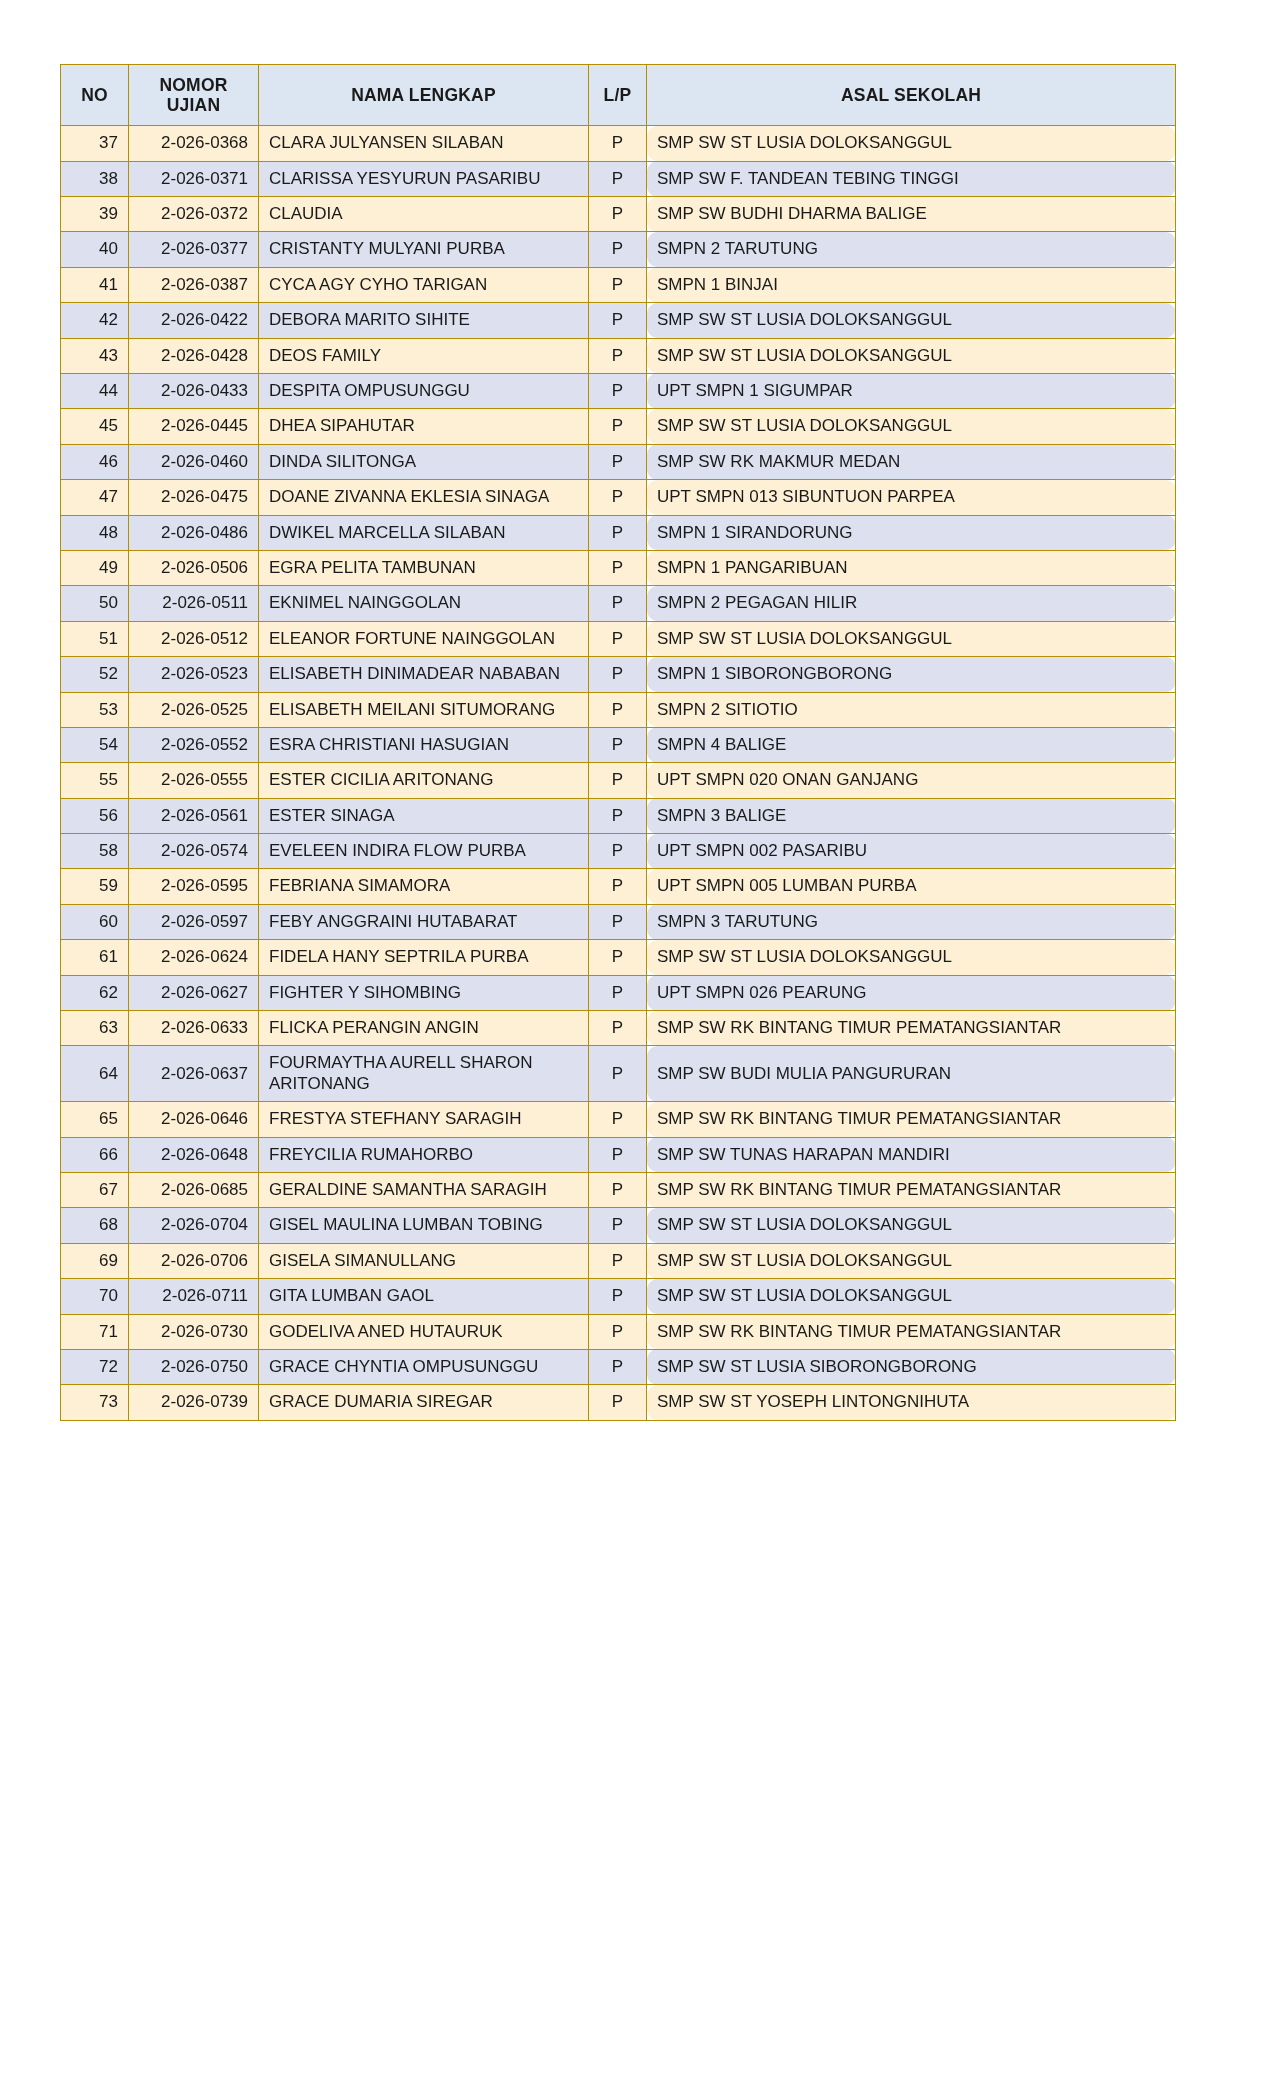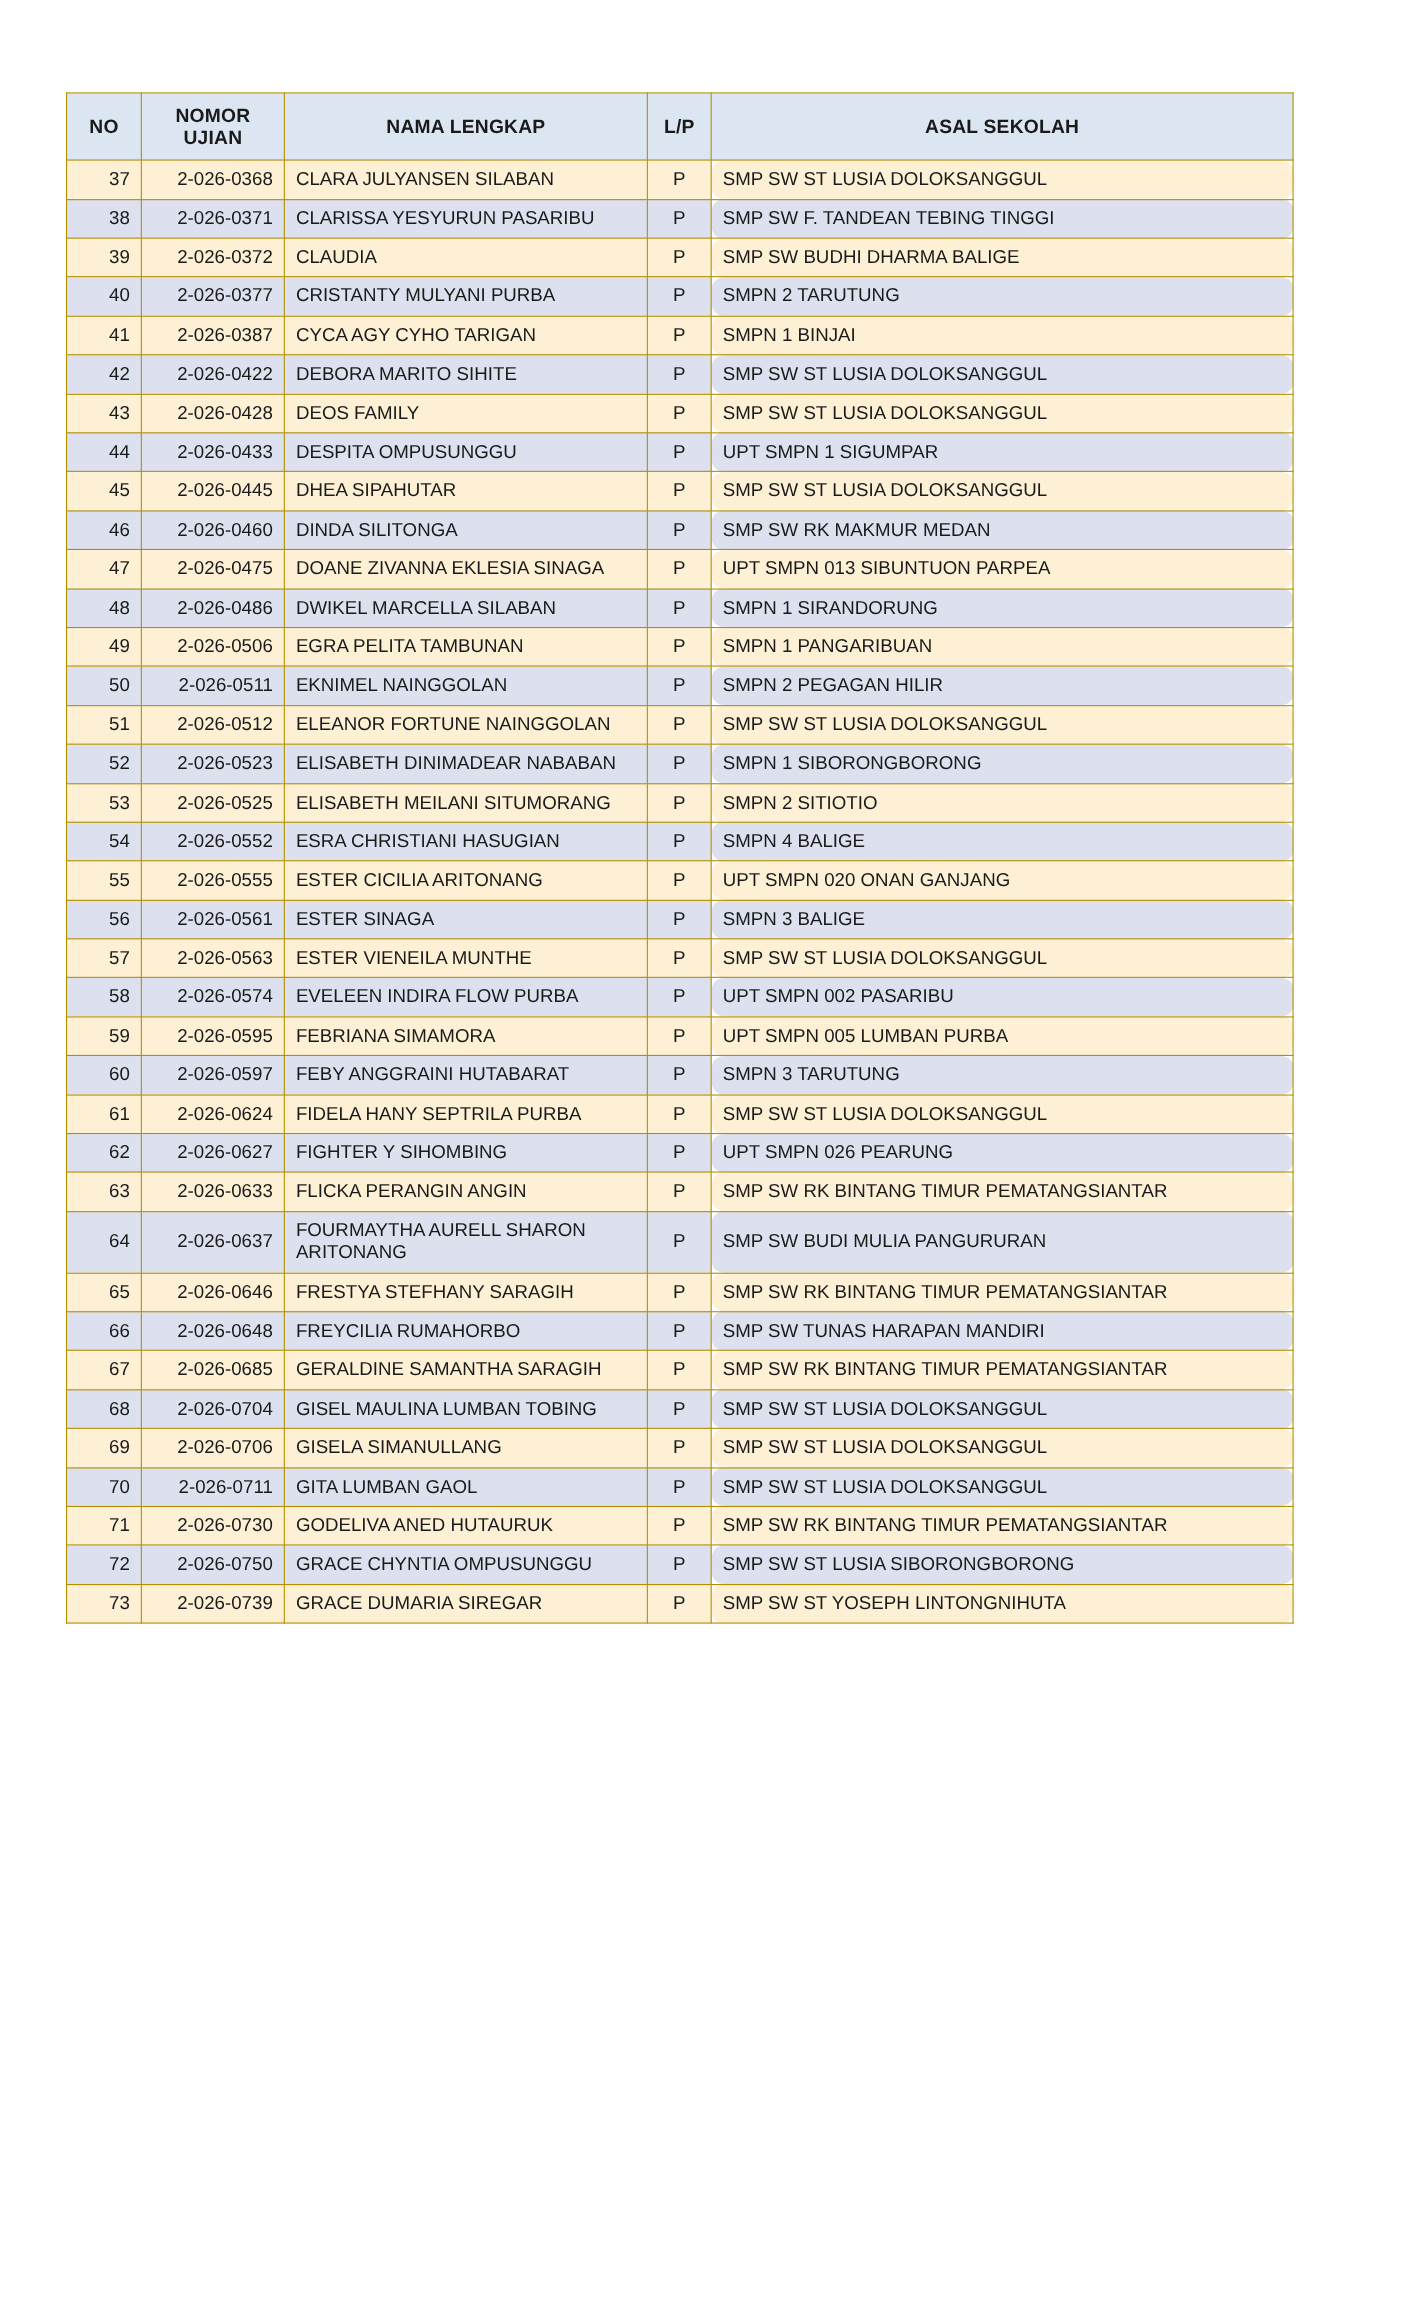--- a/index.html
+++ b/index.html
@@ -11,21 +11,21 @@
     width: 1275px;
     height: 2100px;
     font-family: "Liberation Sans", sans-serif;
     color: #1a1a1a;
   }
   .page {
     width: 1275px;
     height: 2100px;
     position: relative;
     box-sizing: border-box;
-    padding: 84px 60px;
+    padding: 64px 60px;
   }
   table.roster {
     border-collapse: collapse;
     table-layout: fixed;
     width: 1115px;
     border: 1.5px solid #b38f00;
   }
   table.roster col.c-no     { width: 68px; }
   table.roster col.c-nomor  { width: 130px; }
   table.roster col.c-nama   { width: 330px; }
@@ -213,27 +213,20 @@
           <td class="col-lp">P</td>
           <td class="col-asal">UPT SMPN 020 ONAN GANJANG</td>
         </tr>
         <tr class="even">
           <td class="col-no">56</td>
           <td class="col-nomor">2-026-0561</td>
           <td class="col-nama">ESTER SINAGA</td>
           <td class="col-lp">P</td>
           <td class="col-asal">SMPN 3 BALIGE</td>
         </tr>
-        <tr class="odd">
-          <td class="col-no">57</td>
-          <td class="col-nomor">2-026-0563</td>
-          <td class="col-nama">ESTER VIENEILA MUNTHE</td>
-          <td class="col-lp">P</td>
-          <td class="col-asal">SMP SW ST LUSIA DOLOKSANGGUL</td>
-        </tr>
         <tr class="even">
           <td class="col-no">58</td>
           <td class="col-nomor">2-026-0574</td>
           <td class="col-nama">EVELEEN INDIRA FLOW PURBA</td>
           <td class="col-lp">P</td>
           <td class="col-asal">UPT SMPN 002 PASARIBU</td>
         </tr>
         <tr class="odd">
           <td class="col-no">59</td>
           <td class="col-nomor">2-026-0595</td>

